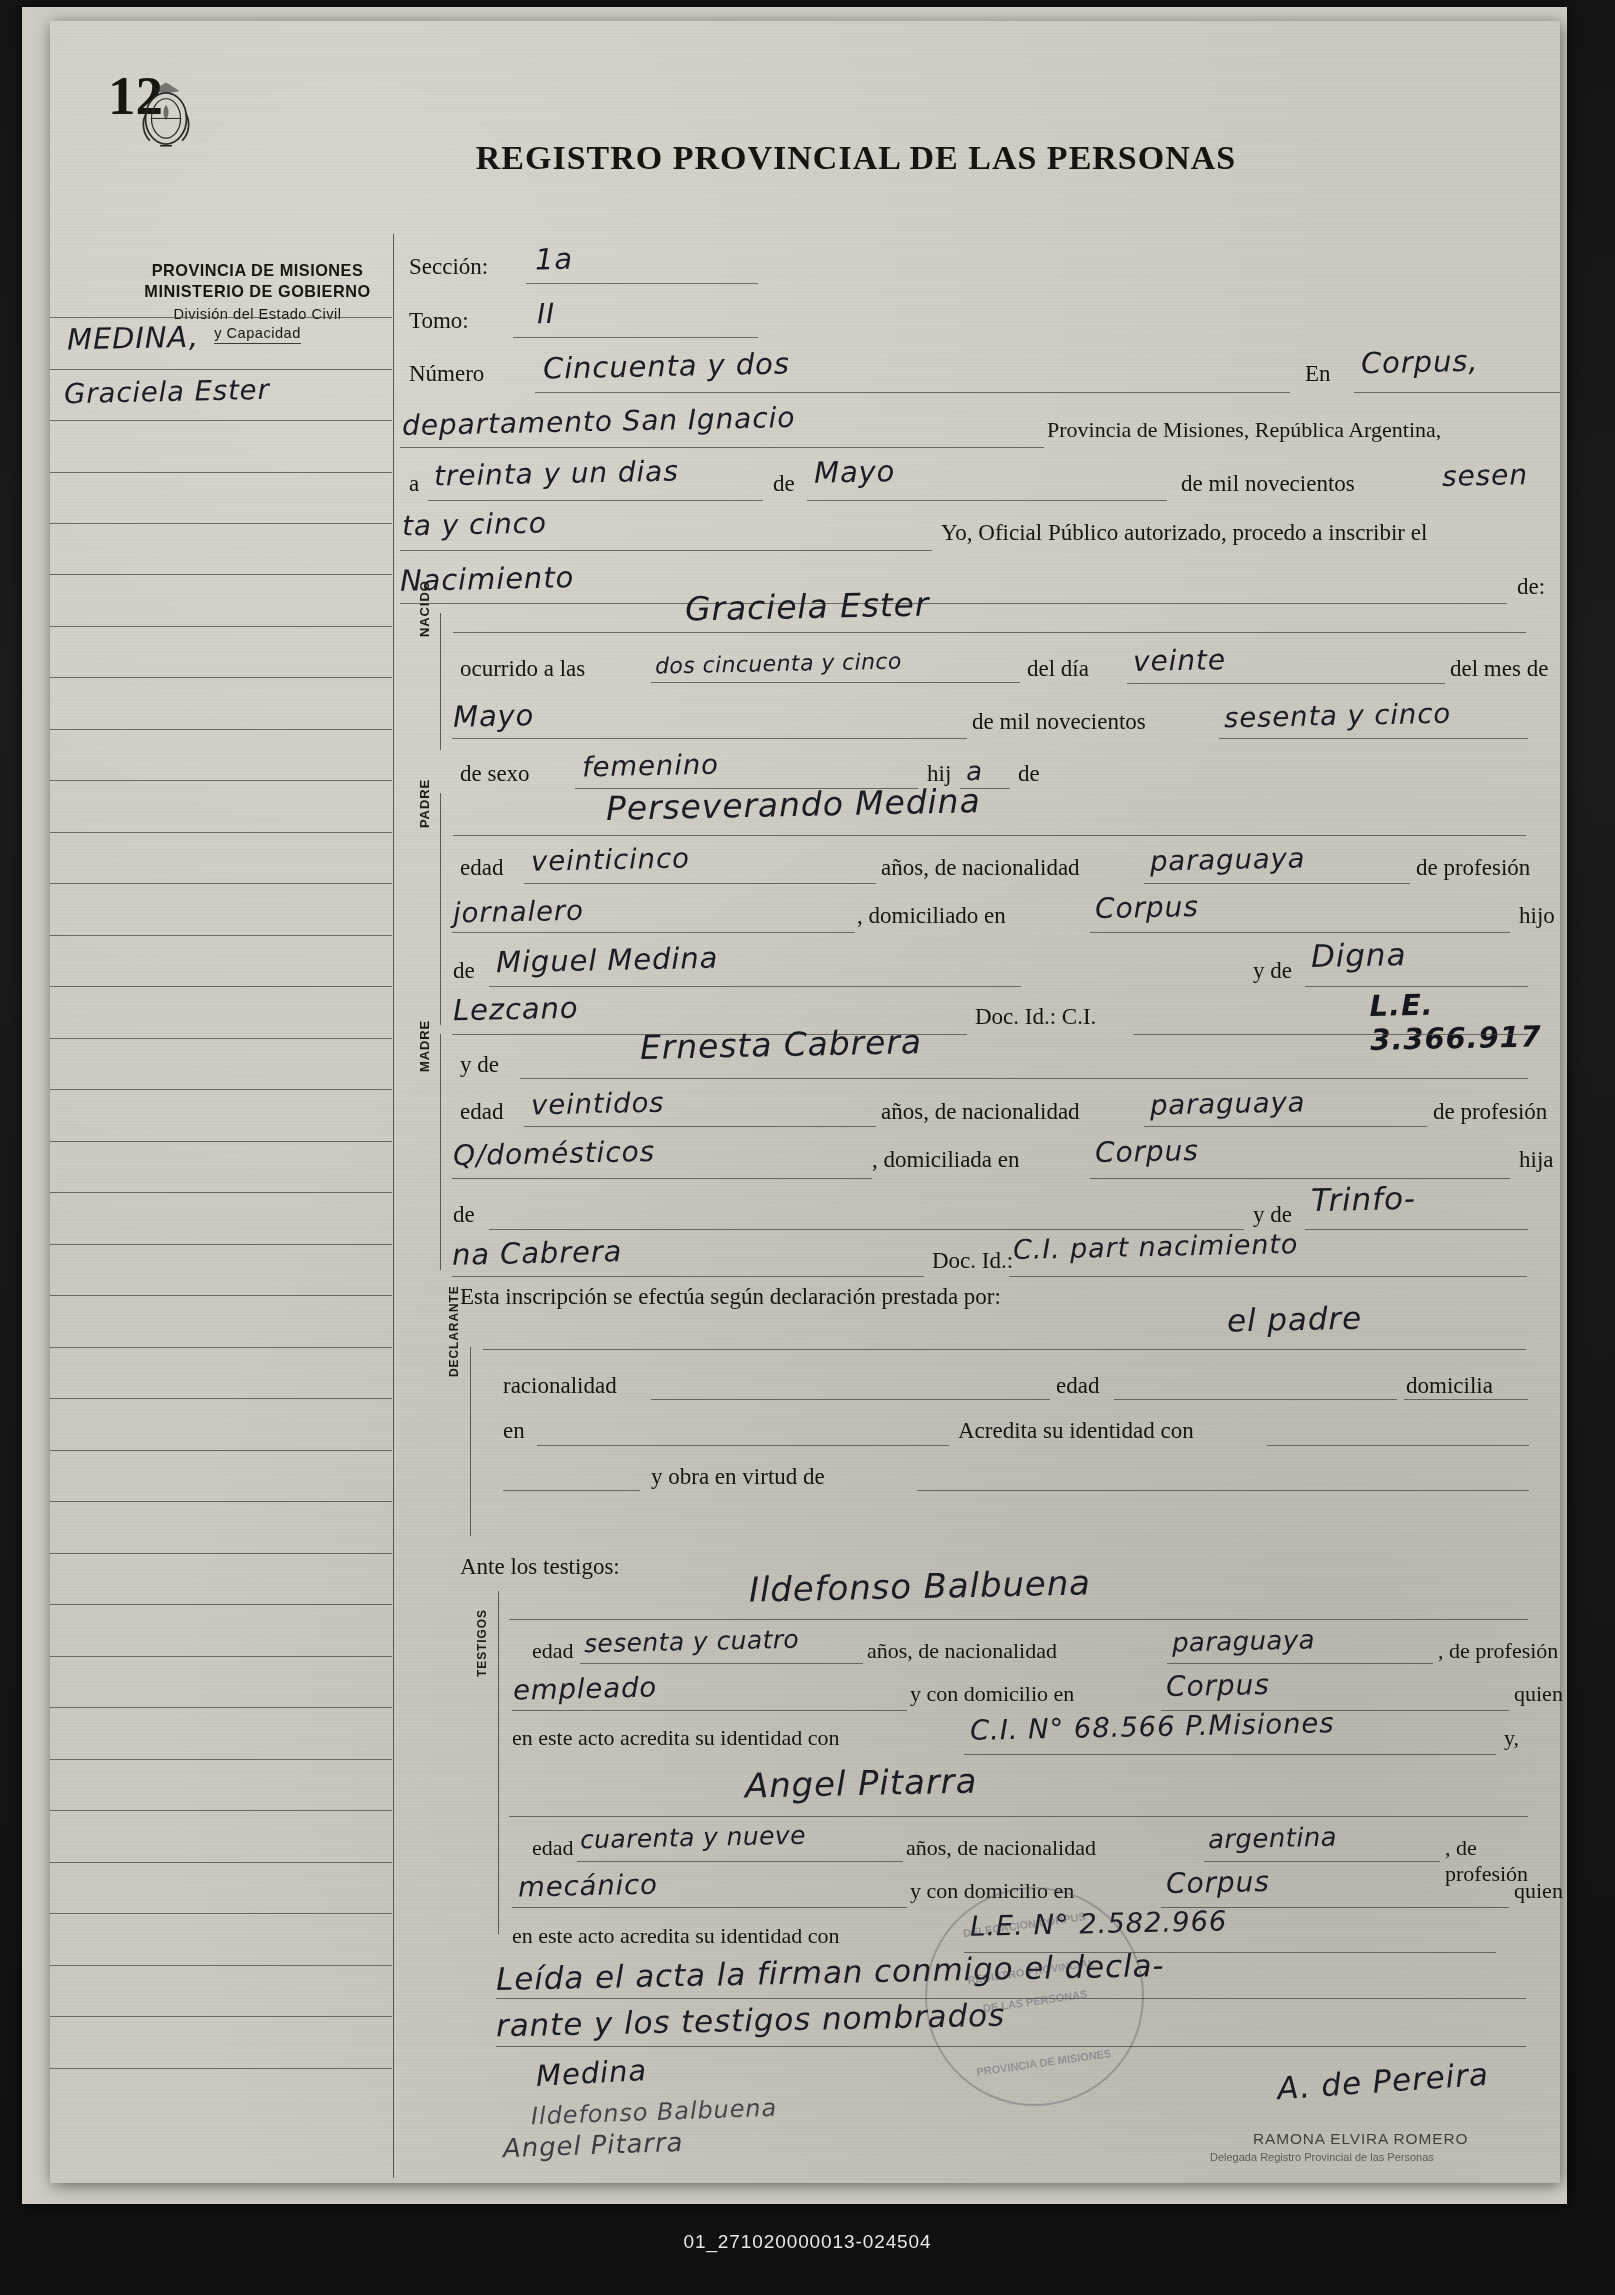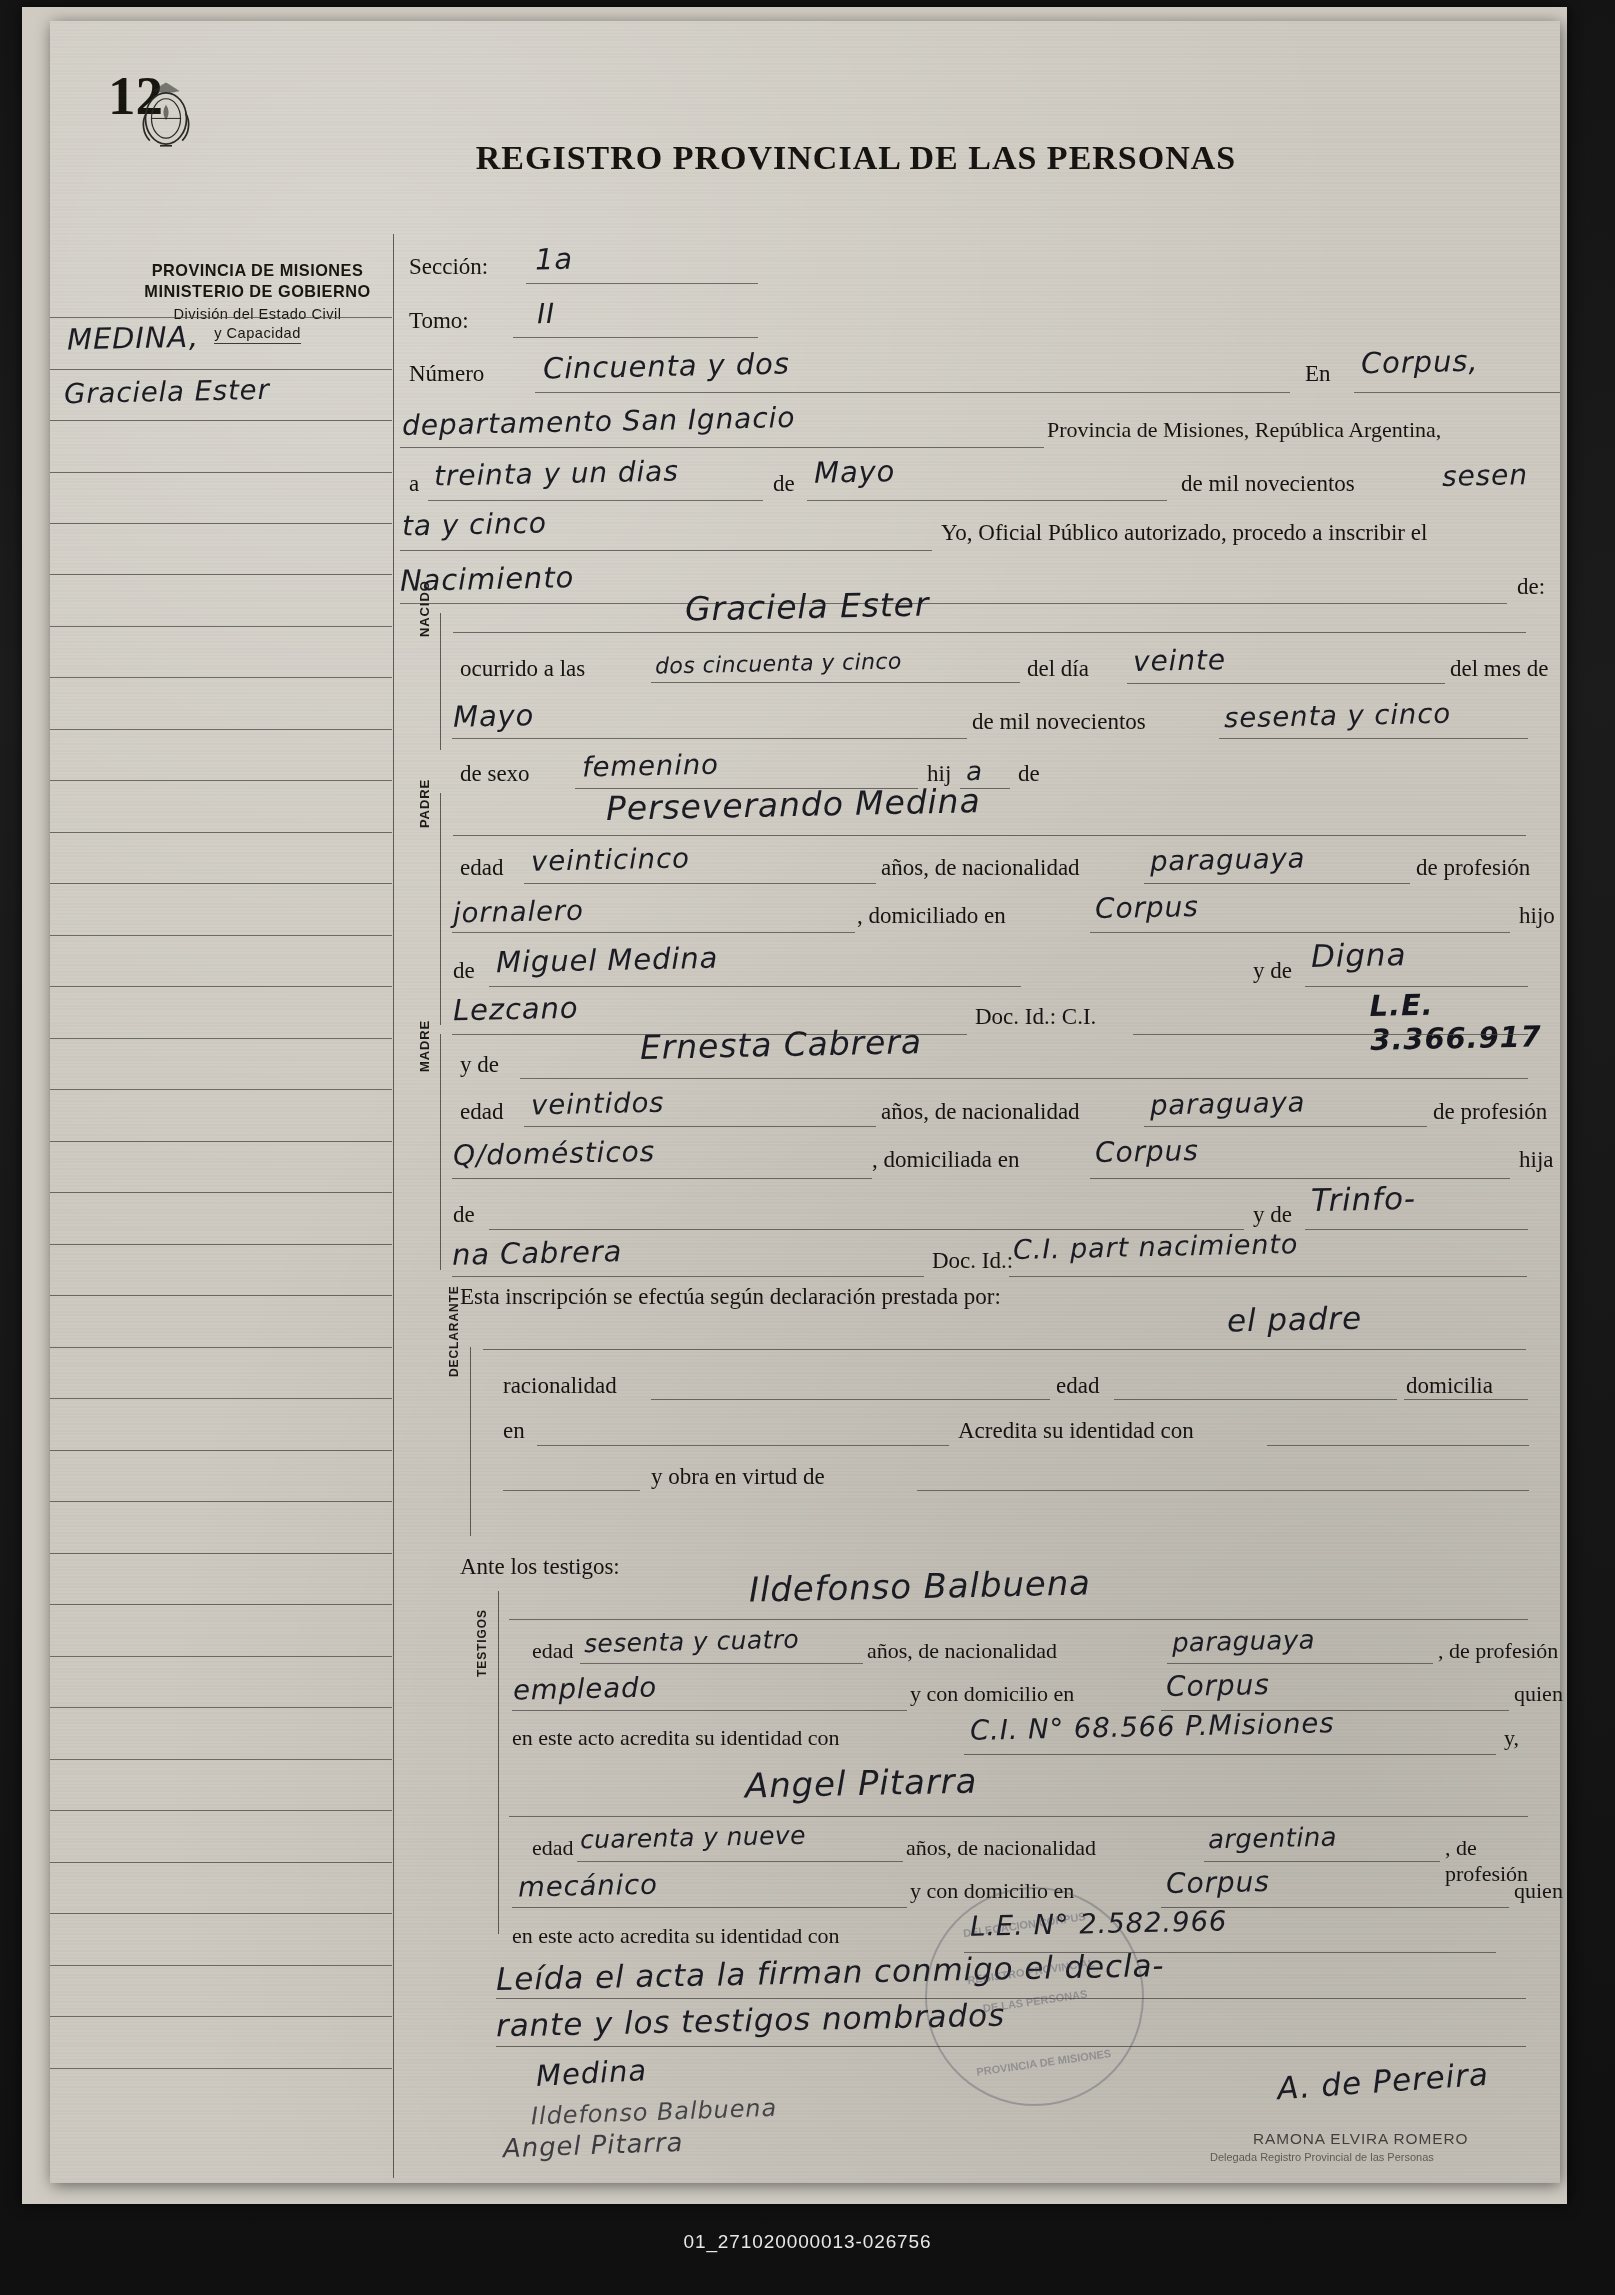--- a/index.html
+++ b/index.html
@@ -353,15 +353,15 @@
 
     <div class="sig" style="left:486px;top:2035px;font-size:29px;transform:rotate(-3deg);">Medina</div>
     <div class="sig" style="left:481px;top:2077px;font-size:24px;transform:rotate(-2deg);opacity:.75;">Ildefonso Balbuena</div>
     <div class="sig" style="left:453px;top:2109px;font-size:26px;transform:rotate(-2deg);opacity:.8;">Angel Pitarra</div>
     <div class="sig" style="left:1227px;top:2042px;font-size:31px;transform:rotate(-4deg);">A. de Pereira</div>
     <div class="pt" style="left:1203px;top:2109px;font-size:15.4px;letter-spacing:0.9px;opacity:.75;font-family:'Liberation Sans',sans-serif;">RAMONA ELVIRA ROMERO</div>
     <div class="pt" style="left:1160px;top:2130px;font-size:11px;opacity:.6;font-family:'Liberation Sans',sans-serif;">Delegada Registro Provincial de las Personas</div>
 
   </div>
 
-  <div class="footer">01_271020000013-026756</div>
+  <div class="footer">01_271020000013-024504</div>
 </div>
 
 
 </body></html>

